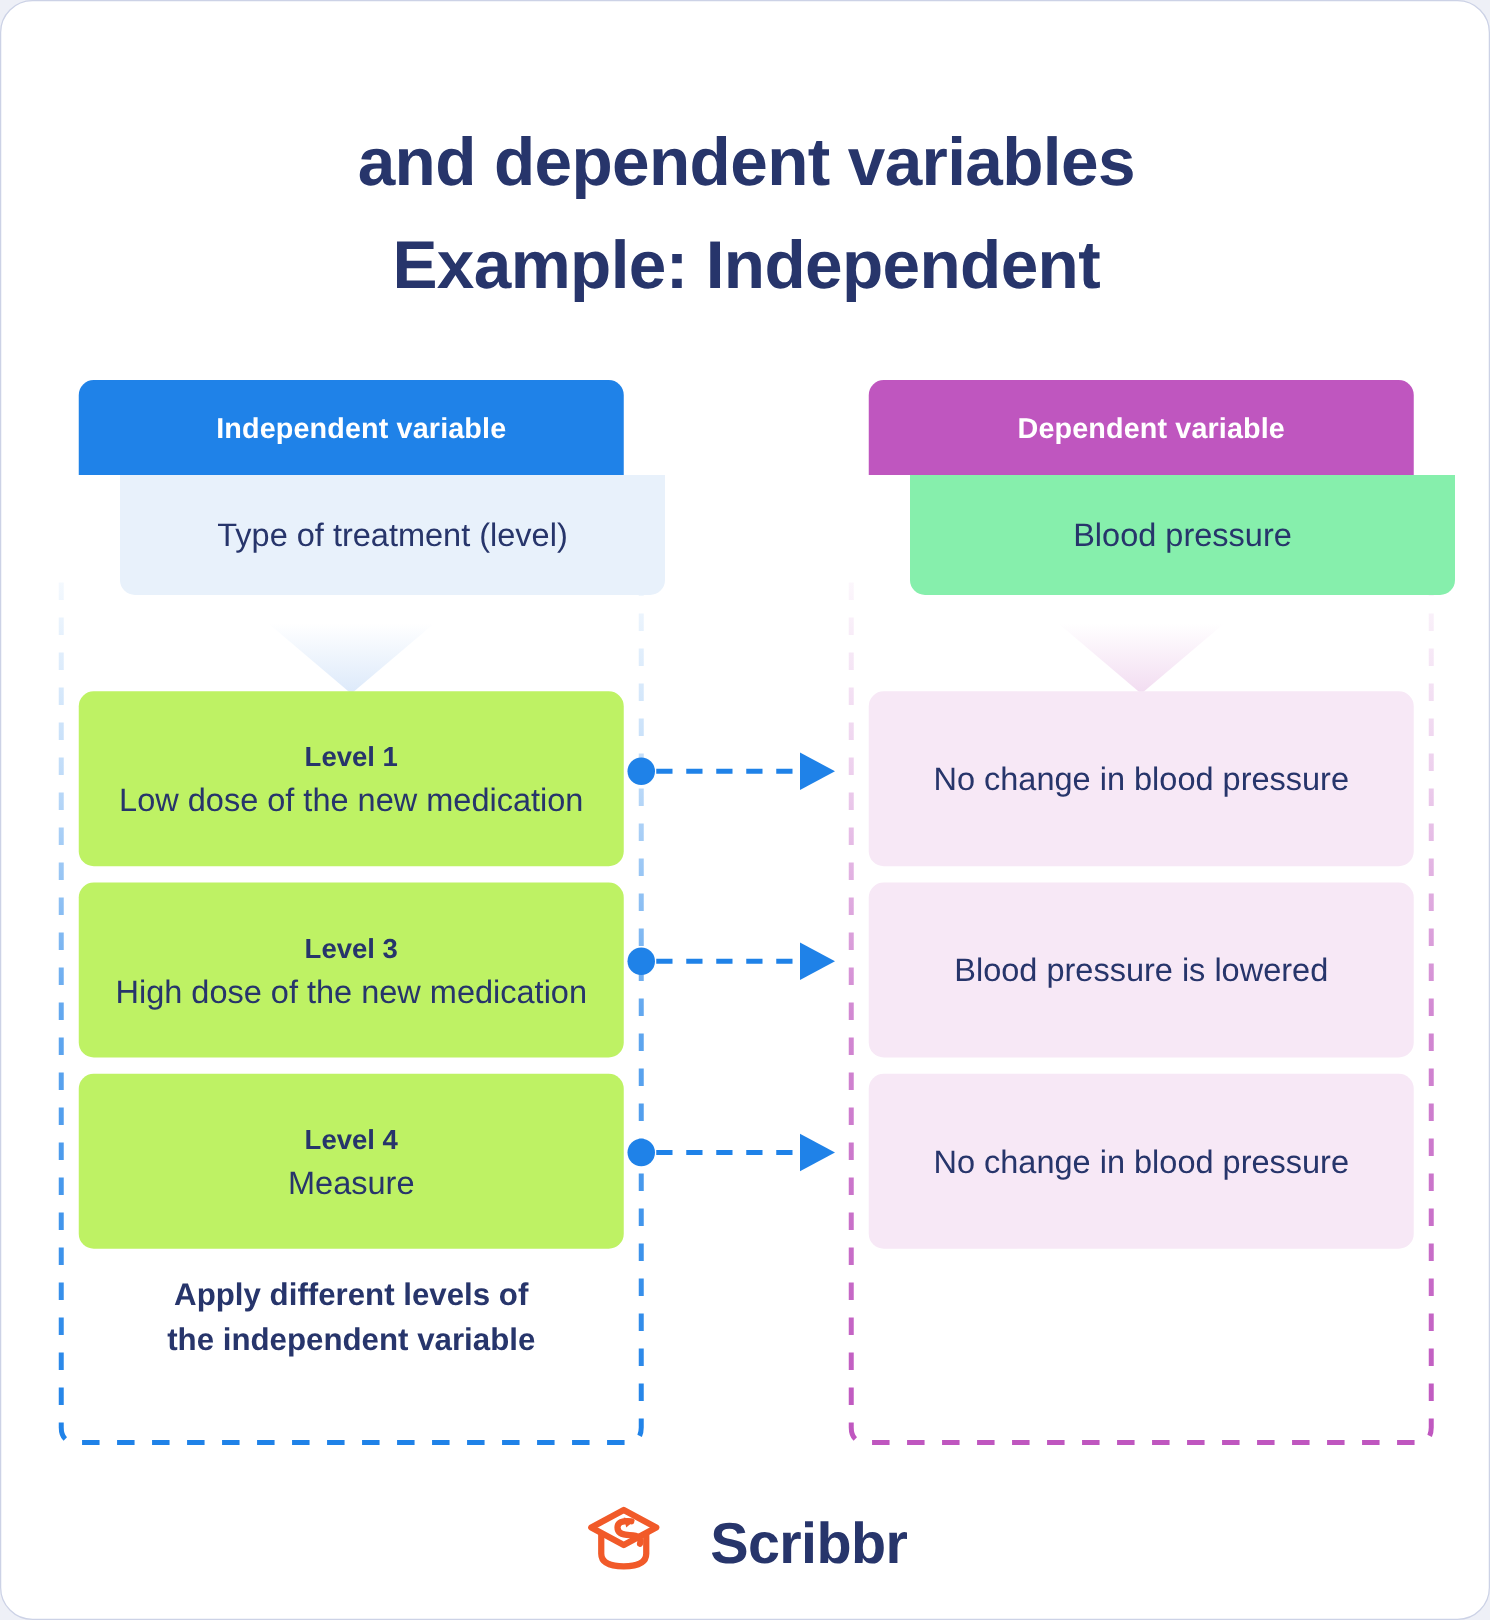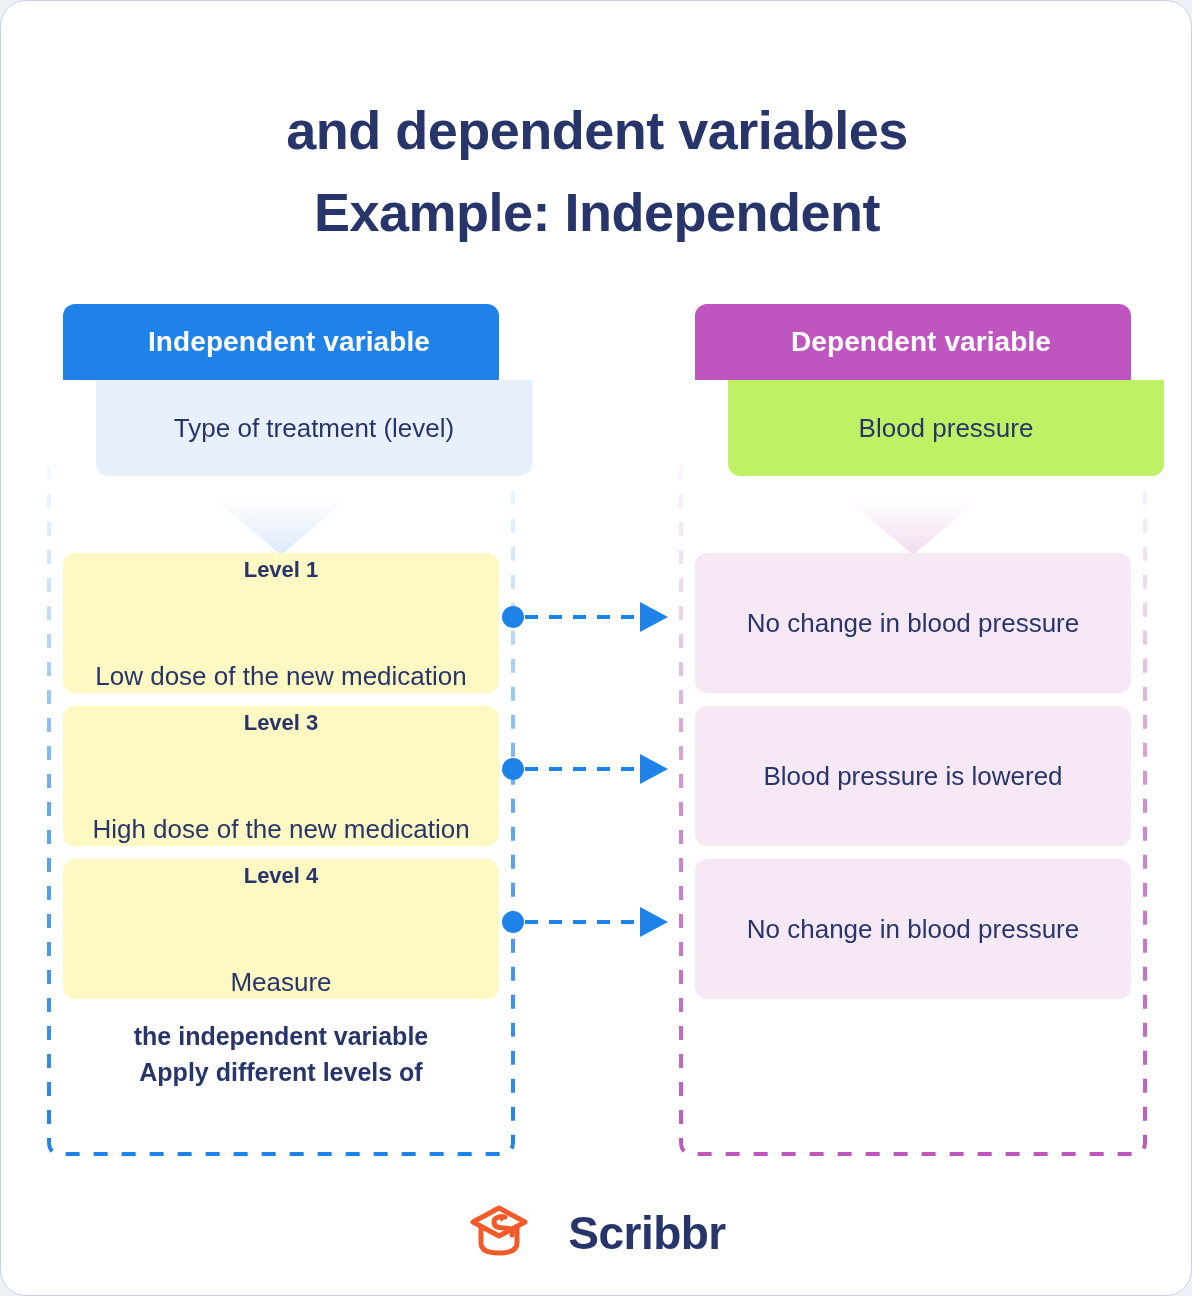--- a/index.html
+++ b/index.html
@@ -46,41 +46,41 @@
   .column.right { left: 694px; }
 
   .header-card {
     width: 436px;
     border-radius: 12px 12px 0 0;
     height: 76px;
     display: flex;
     align-items: center;
     justify-content: center;
     color: #ffffff;
-    font-size: 28px;
+    font-size: 23px;
     font-weight: bold;
     letter-spacing: 0.1px;
     padding-left: 16px;
   }
   .left  .header-card { background: #1f82e8; }
   .right .header-card { background: #bf56bf; }
 
   .header-body {
     width: 436px;
     height: 96px;
     border-radius: 0 0 12px 12px;
     display: flex;
     align-items: center;
     justify-content: center;
     color: #27356b;
     font-size: 26px;
     margin-left: 33px;
   }
   .left  .header-body { background: #e8f1fb; }
-  .right .header-body { background: #bef264; align-items: center; }
+  .right .header-body { background: #86efac; align-items: center; }
 
   
   .down-arrow {
     position: absolute;
     width: 132px;
     height: 56px;
     left: 152px;
     top: 195px;
     clip-path: polygon(0 0, 100% 0, 50% 100%);
   }
@@ -96,21 +96,21 @@
     border-radius: 12px;
     margin-bottom: 13px;
     display: flex;
     flex-direction: column;
     align-items: center;
     justify-content: center;
     text-align: center;
     color: #27356b;
     padding: 0 26px;
   }
-  .left  .item-card { background: #fef9c3; justify-content: space-between; }
+  .left  .item-card { background: #bef264; }
   .right .item-card { background: #f7e8f6; }
 
   .item-level {
     font-size: 22px;
     font-weight: bold;
     line-height: 1.55;
   }
   .item-text {
     font-size: 26px;
     line-height: 1.32;
@@ -223,22 +223,22 @@
         <div class="item-level">Level 3</div>
         <div class="item-text">High dose of the new medication</div>
       </div>
       <div class="item-card">
         <div class="item-level">Level 4</div>
         <div class="item-text">Measure</div>
       </div>
     </div>
 
     <div class="caption">
+      <div>Apply different levels of</div>
       <div>the independent variable</div>
-      <div>Apply different levels of</div>
     </div>
   </div>
 
   <div class="column right">
 
     <div class="header-card">
       <span>Dependent variable</span>
     </div>
     <div class="header-body">
       <span>Blood pressure</span>

